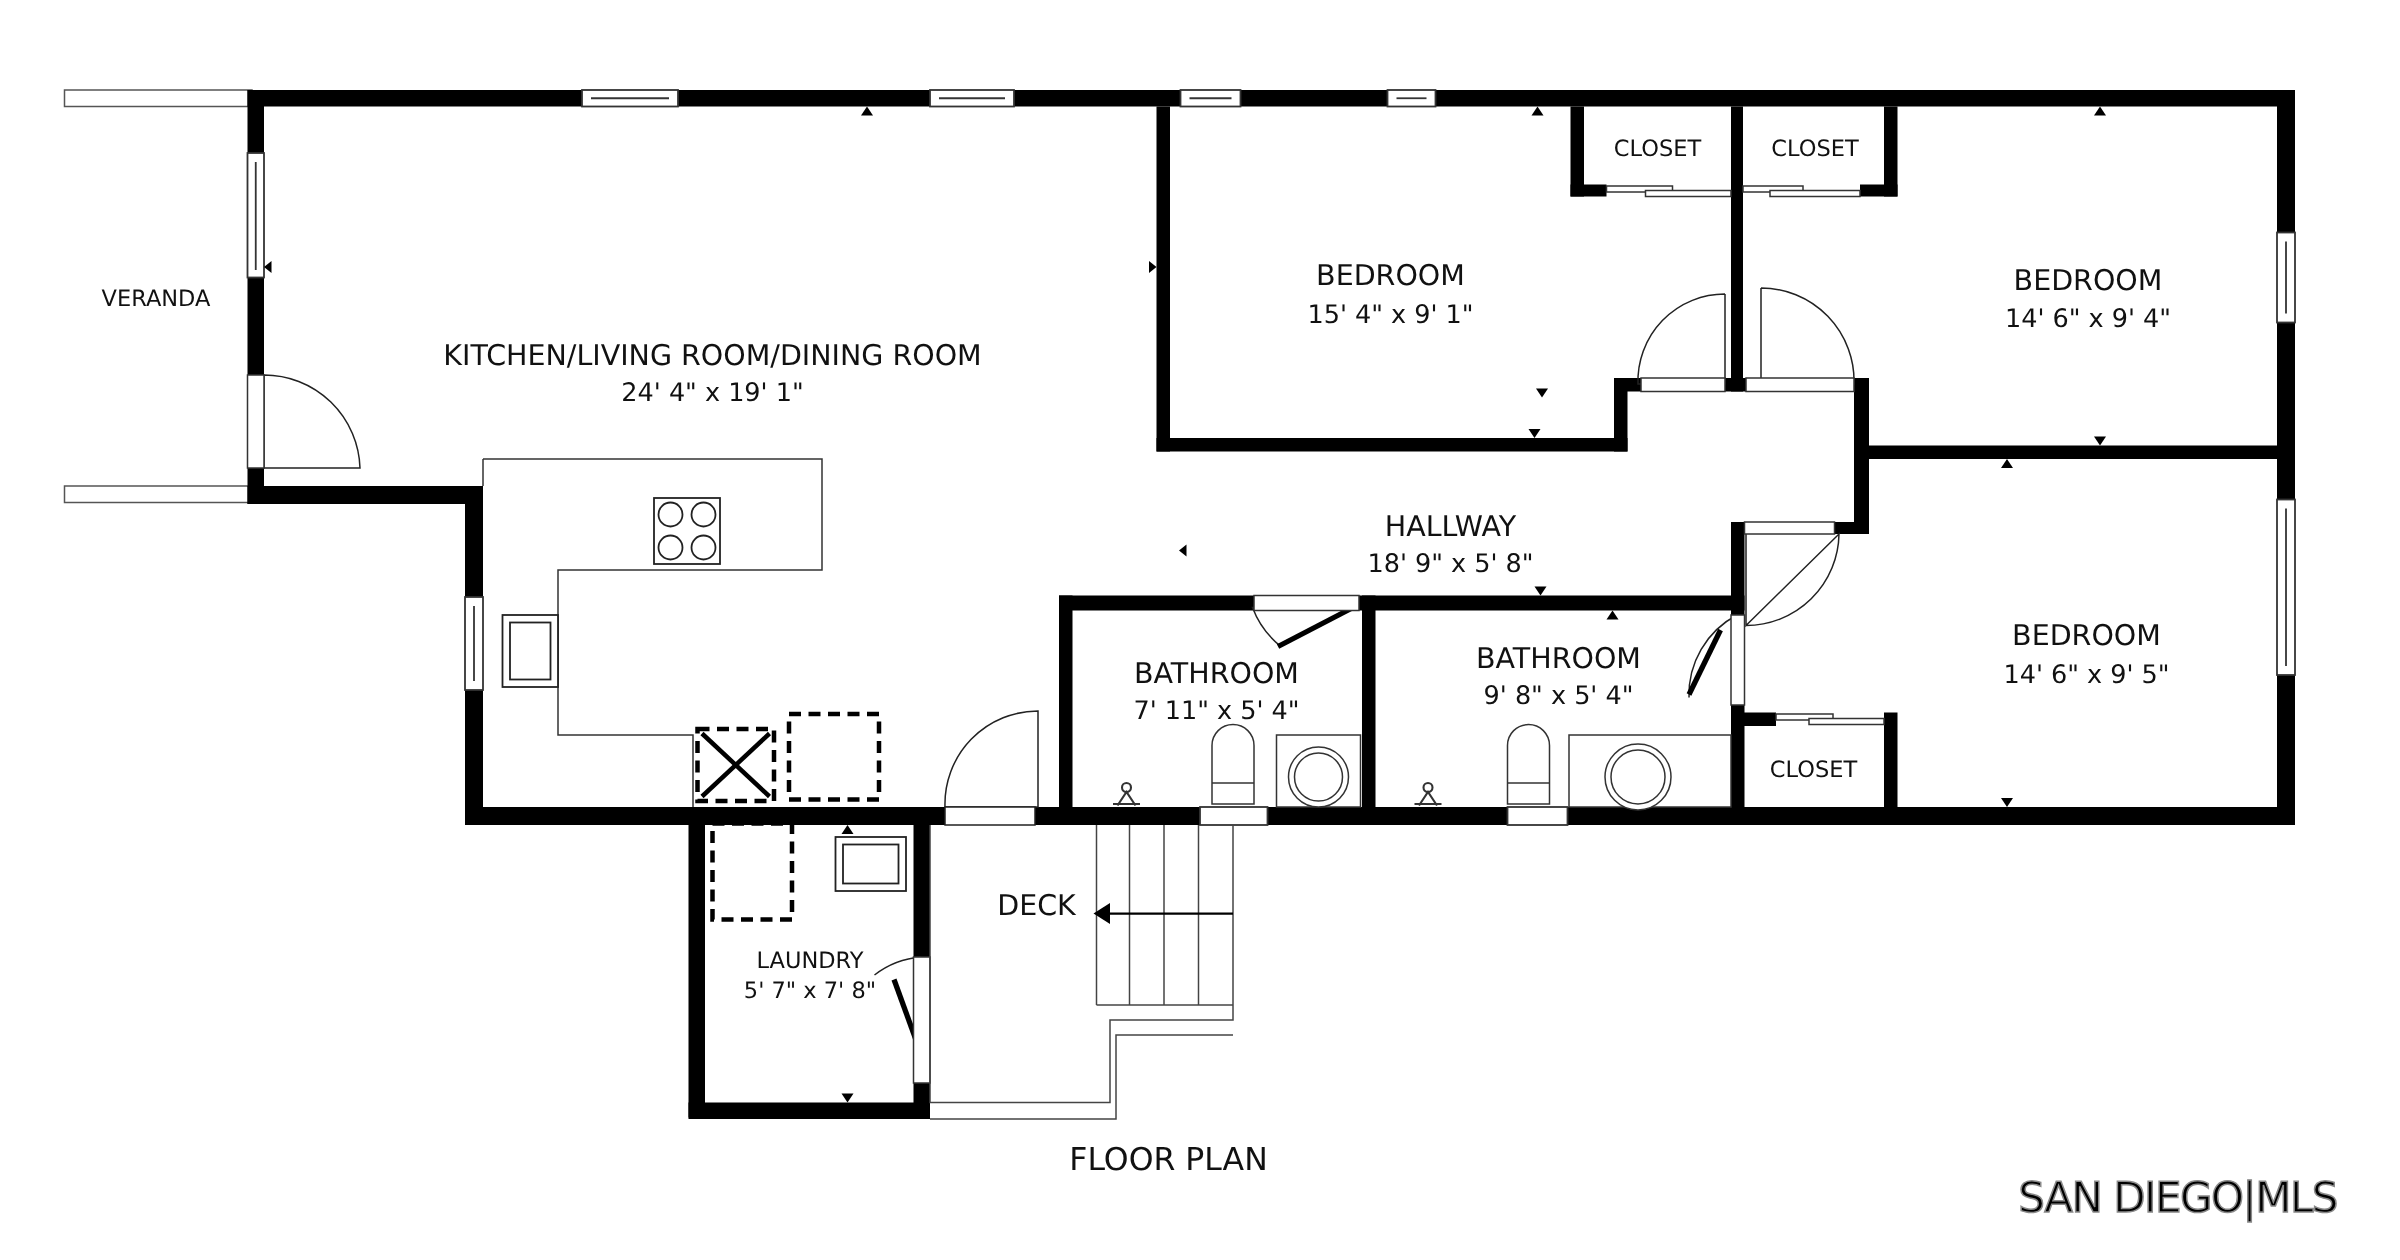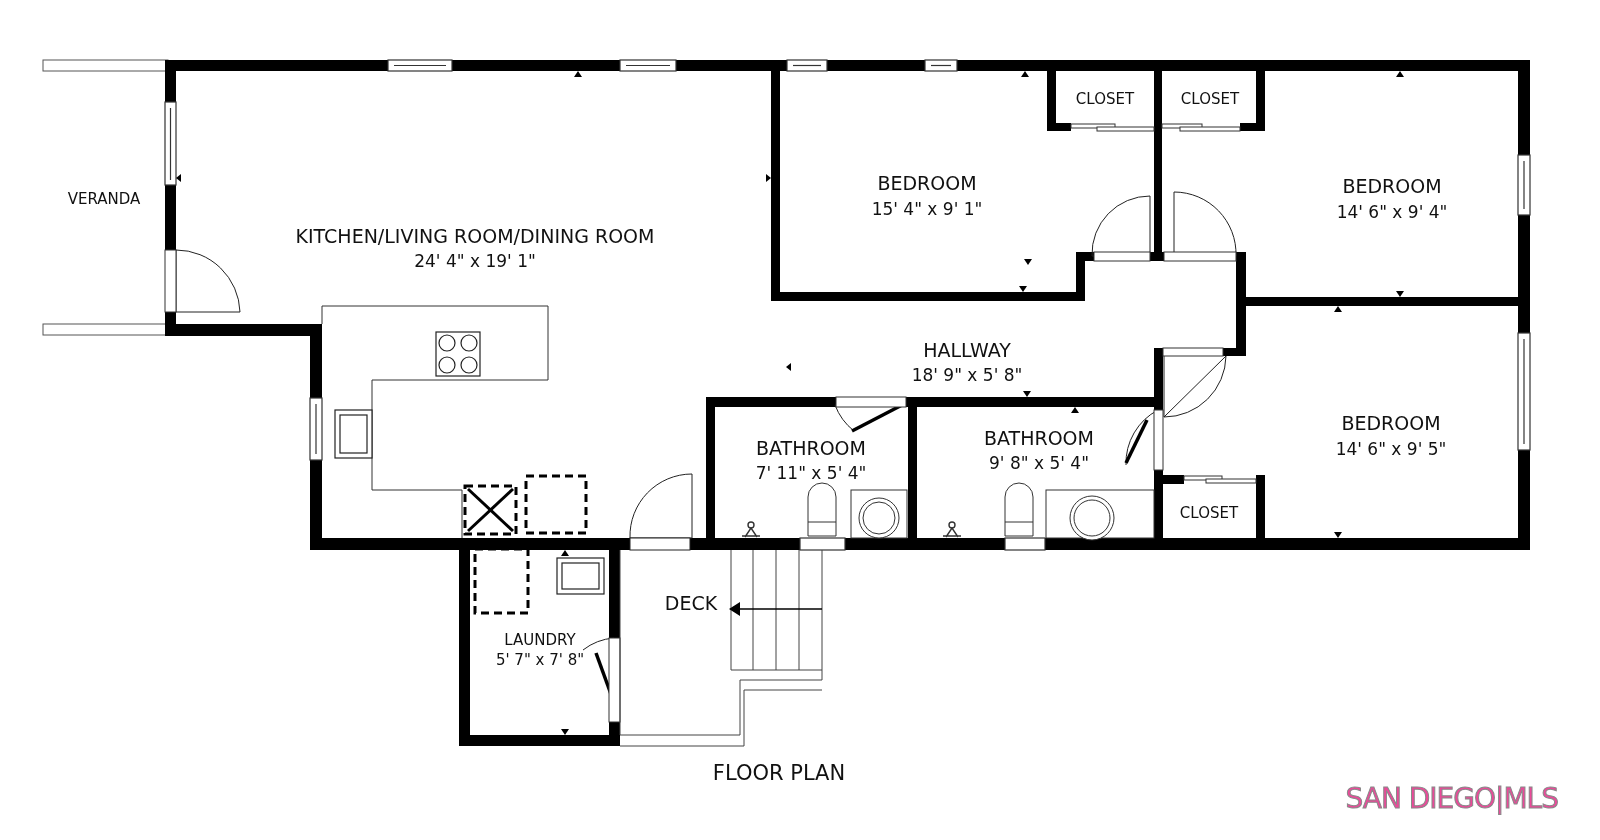--- a/index.html
+++ b/index.html
@@ -3,21 +3,21 @@
 <meta charset="utf-8">
 <style>
   html, body { margin:0; padding:0; background:#ffffff; }
   body { width:1600px; height:840px; position:relative; overflow:hidden; font-family:"DejaVu Sans", sans-serif; }
   svg { position:absolute; left:0; top:0; }
   .lbl { font-family:"DejaVu Sans", sans-serif; fill:#111; text-anchor:middle; }
   .room { font-size:19px; }
   .dim { font-size:17px; }
   .small { font-size:15px; }
   .title { font-size:21px; }
-  .logo { position:absolute; right:42px; top:782px; font-family:"DejaVu Sans", sans-serif; font-size:28px; letter-spacing:-1px; color:#ec4899; -webkit-text-stroke:1px #8a8a8a; }
+  .logo { position:absolute; right:42px; top:782px; font-family:"DejaVu Sans", sans-serif; font-size:28px; letter-spacing:-1px; color:#000000; -webkit-text-stroke:1px #8a8a8a; }
 </style>
 </head>
 <body>
 
 <svg width="1600" height="840" viewBox="0 0 1600 840">
 
   <g fill="#fff" stroke="#555" stroke-width="1">
     <rect x="43" y="60" width="125" height="11"></rect>
     <rect x="43" y="324" width="125" height="11"></rect>
   </g>

